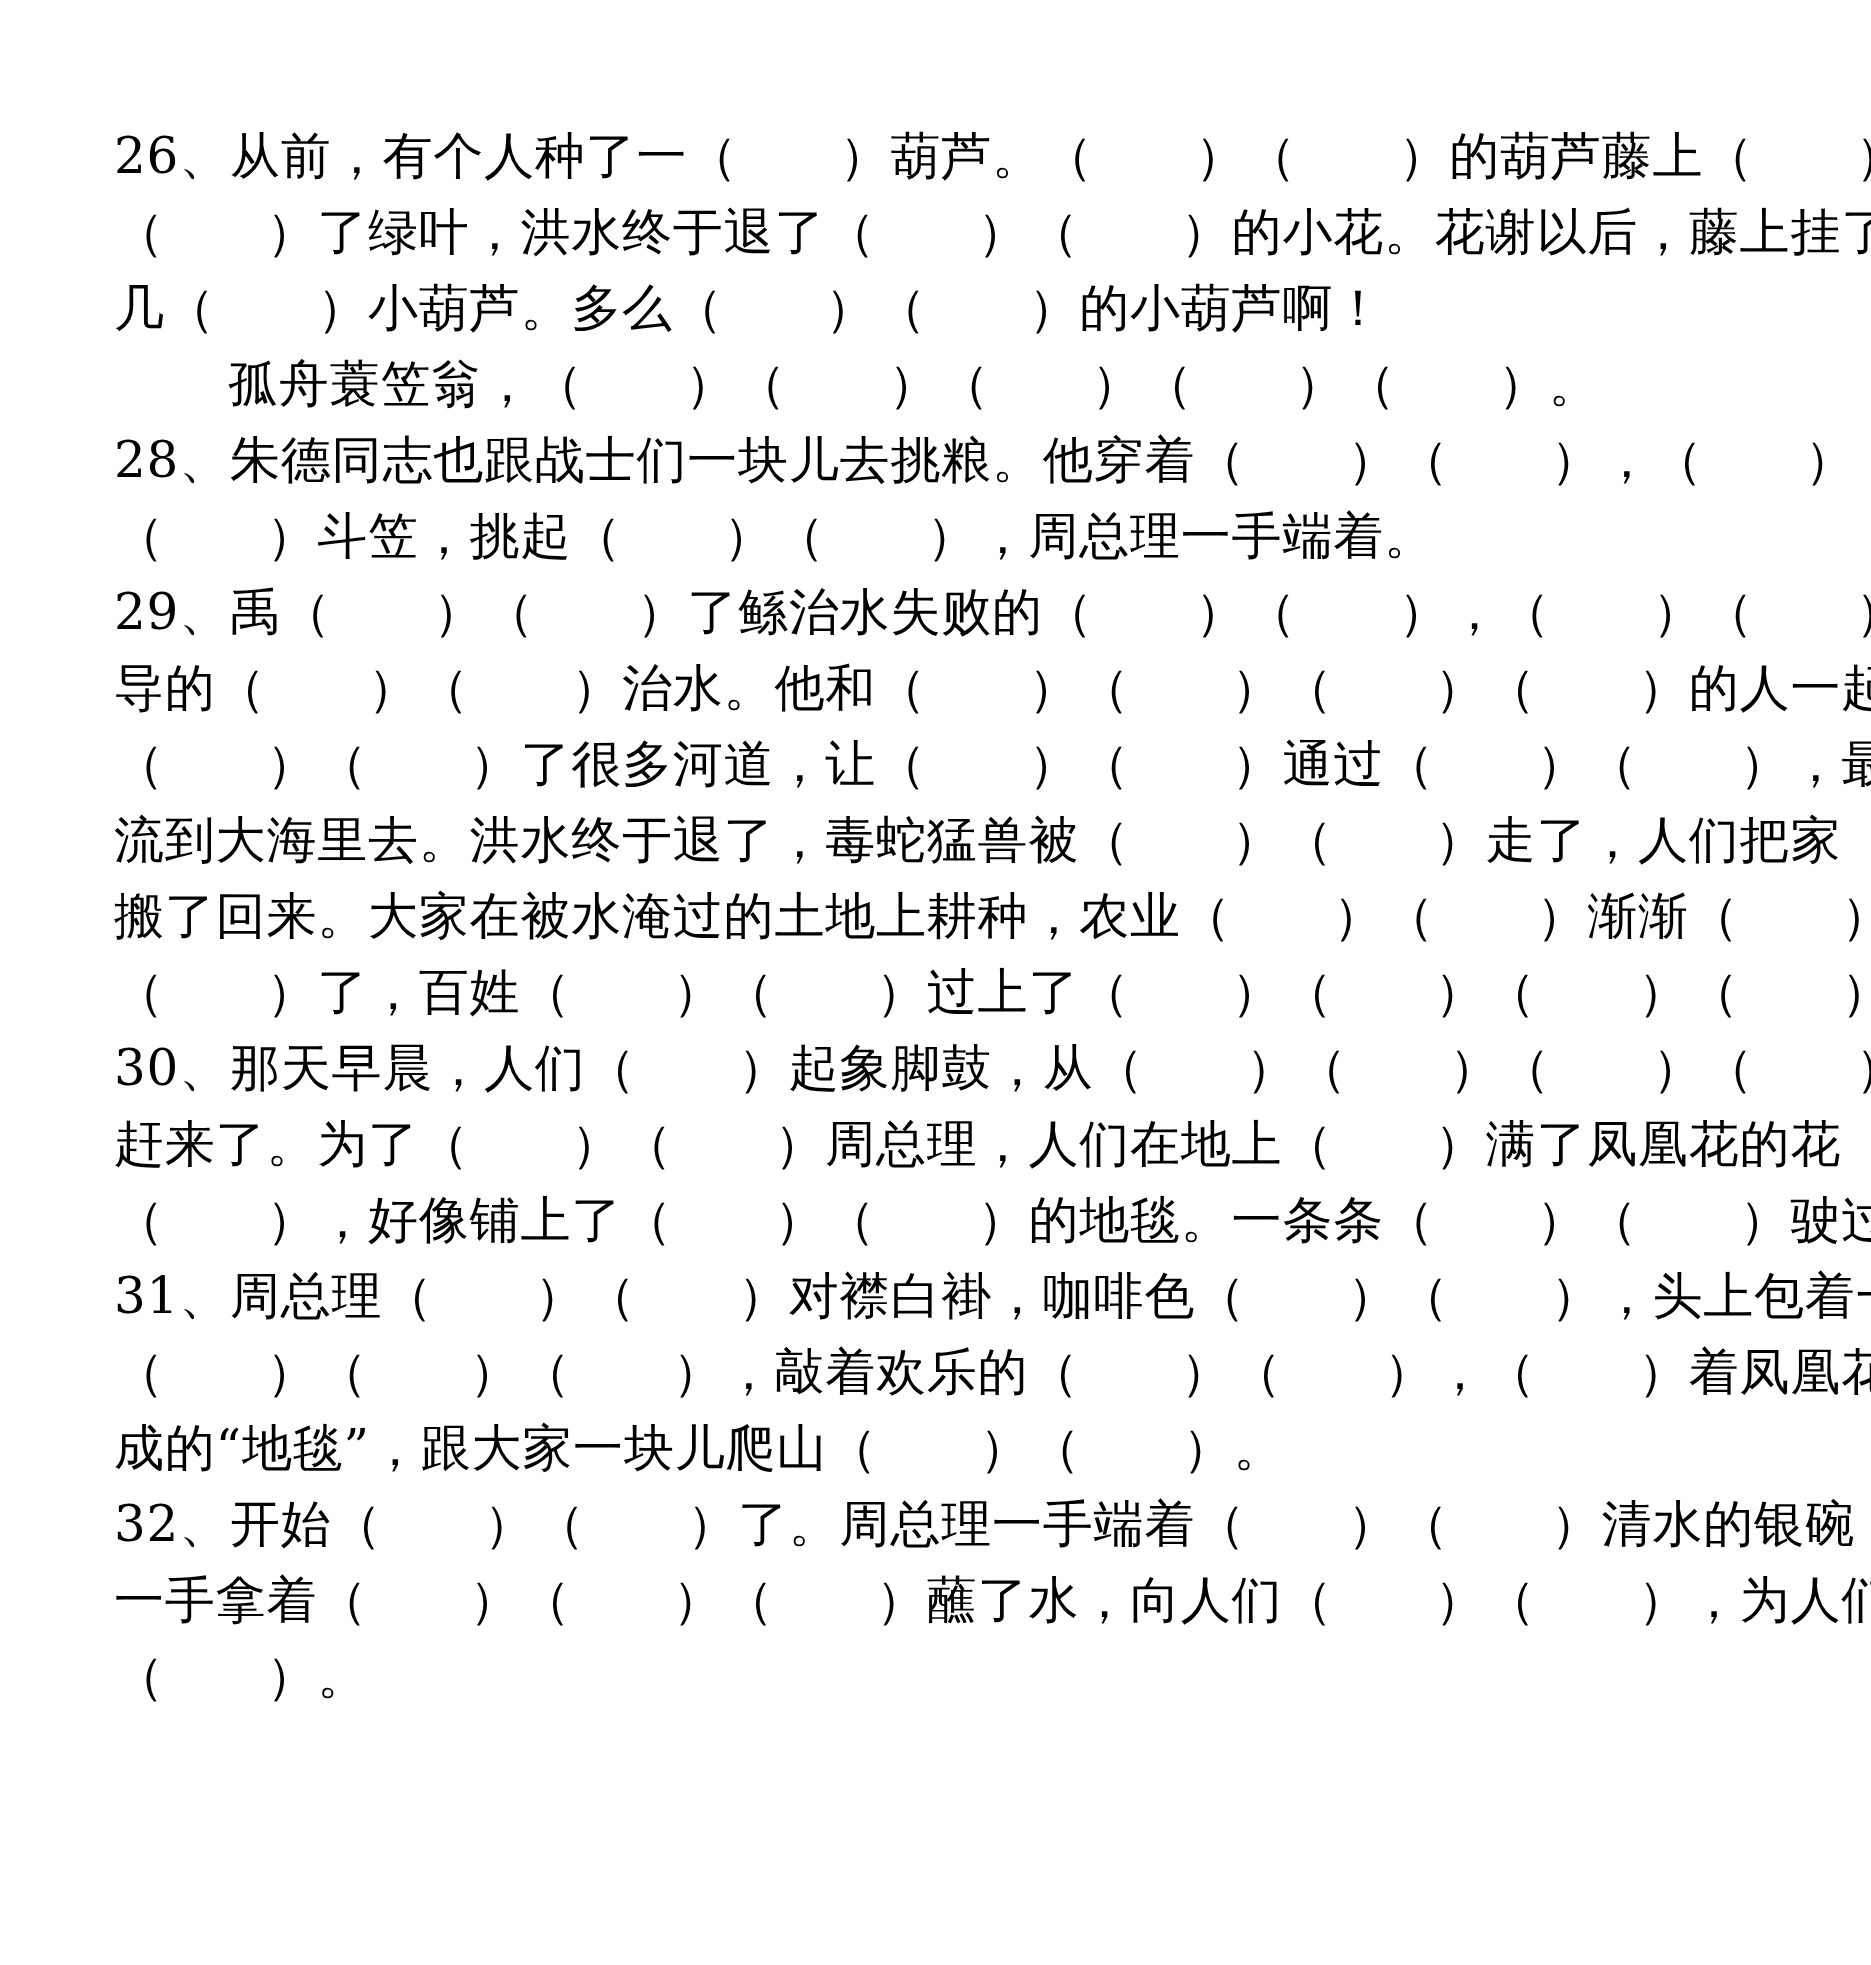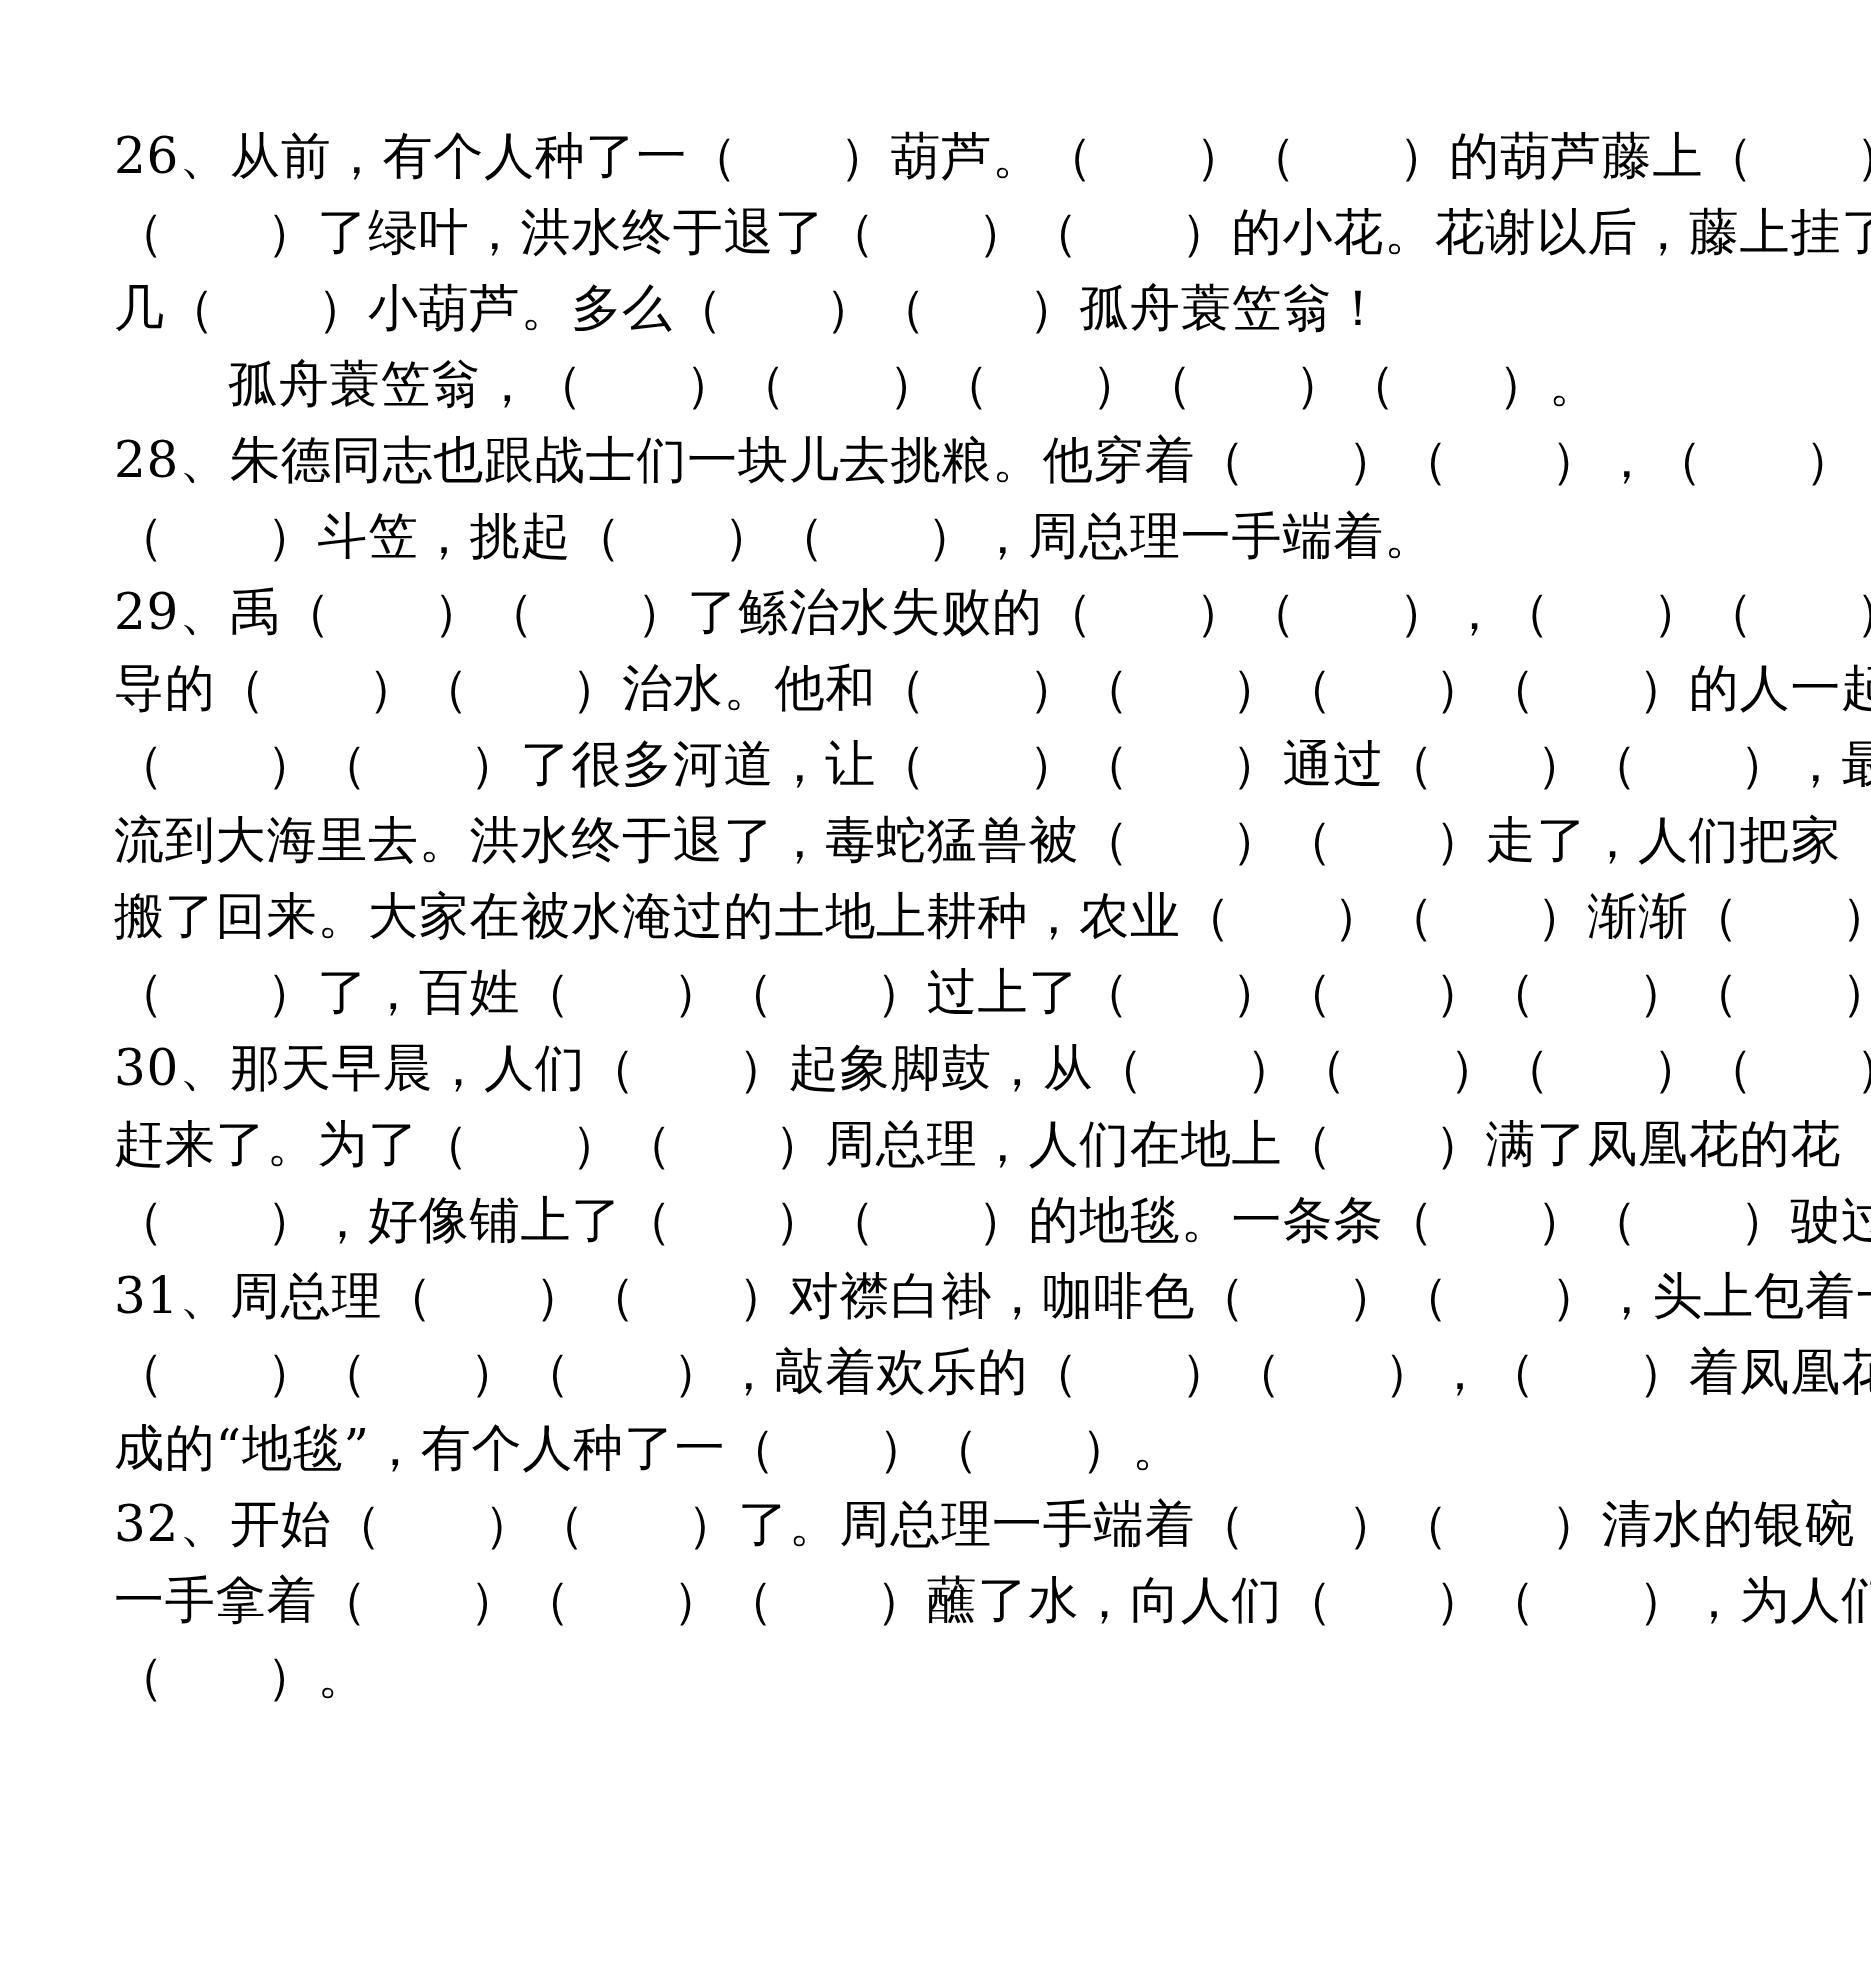--- a/index.html
+++ b/index.html
@@ -9,34 +9,34 @@
   .line { height: 76px; line-height: 76px; font-size: 50px; white-space: nowrap;
           letter-spacing: 0.8px; }
   .indent { padding-left: 114px; }
 </style>
 </head>
 <body>
 
 <div class="page">
   <div class="line">26、从前，有个人种了一（　　）葫芦。（　　）（　　）的葫芦藤上（　　）</div>
   <div class="line">（　　）了绿叶，洪水终于退了（　　）（　　）的小花。花谢以后，藤上挂了</div>
-  <div class="line">几（　　）小葫芦。多么（　　）（　　）孤舟蓑笠翁！</div>
+  <div class="line">几（　　）小葫芦。多么（　　）（　　）的小葫芦啊！</div>
   <div class="line indent">孤舟蓑笠翁，（　　）（　　）（　　）（　　）（　　）。</div>
   <div class="line">28、朱德同志也跟战士们一块儿去挑粮。他穿着（　　）（　　），（　　）</div>
   <div class="line">（　　）斗笠，挑起（　　）（　　），周总理一手端着。</div>
   <div class="line">29、禹（　　）（　　）了鲧治水失败的（　　）（　　），（　　）（　　）疏</div>
   <div class="line">导的（　　）（　　）治水。他和（　　）（　　）（　　）（　　）的人一起，</div>
   <div class="line">（　　）（　　）了很多河道，让（　　）（　　）通过（　　）（　　），最后</div>
   <div class="line">流到大海里去。洪水终于退了，毒蛇猛兽被（　　）（　　）走了，人们把家</div>
   <div class="line">搬了回来。大家在被水淹过的土地上耕种，农业（　　）（　　）渐渐（　　）</div>
   <div class="line">（　　）了，百姓（　　）（　　）过上了（　　）（　　）（　　）（　　）的生活。</div>
   <div class="line">30、那天早晨，人们（　　）起象脚鼓，从（　　）（　　）（　　）（　　）</div>
   <div class="line">赶来了。为了（　　）（　　）周总理，人们在地上（　　）满了凤凰花的花</div>
   <div class="line">（　　），好像铺上了（　　）（　　）的地毯。一条条（　　）（　　）驶过</div>
   <div class="line">31、周总理（　　）（　　）对襟白褂，咖啡色（　　）（　　），头上包着一</div>
   <div class="line">（　　）（　　）（　　），敲着欢乐的（　　）（　　），（　　）着凤凰花（　　）</div>
-  <div class="line">成的“地毯”，有个人种了一（　　）（　　）。</div>
+  <div class="line">成的“地毯”，跟大家一块儿爬山（　　）（　　）。</div>
   <div class="line">32、开始（　　）（　　）了。周总理一手端着（　　）（　　）清水的银碗，</div>
   <div class="line">一手拿着（　　）（　　）（　　）蘸了水，向人们（　　）（　　），为人们（　　）</div>
   <div class="line">（　　）。</div>
 
 </div>
 
 
 </body></html>

